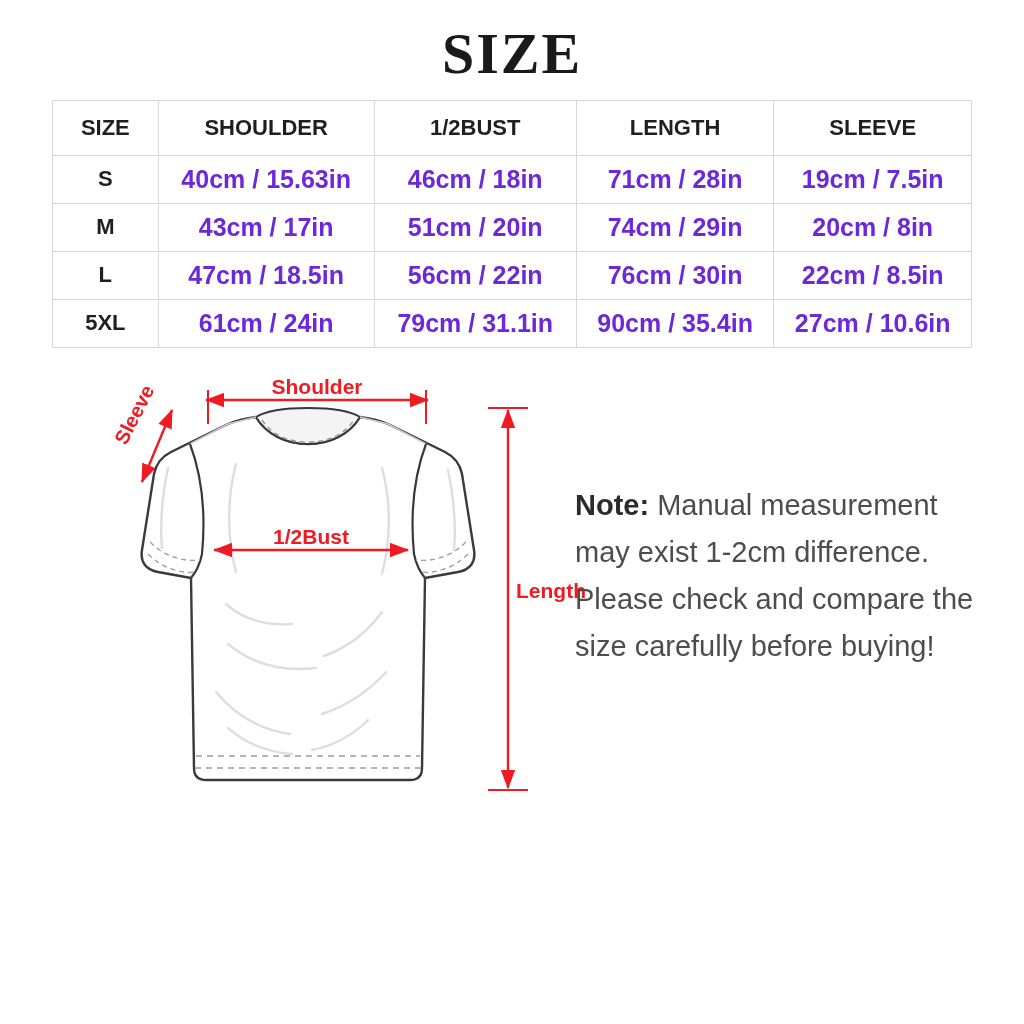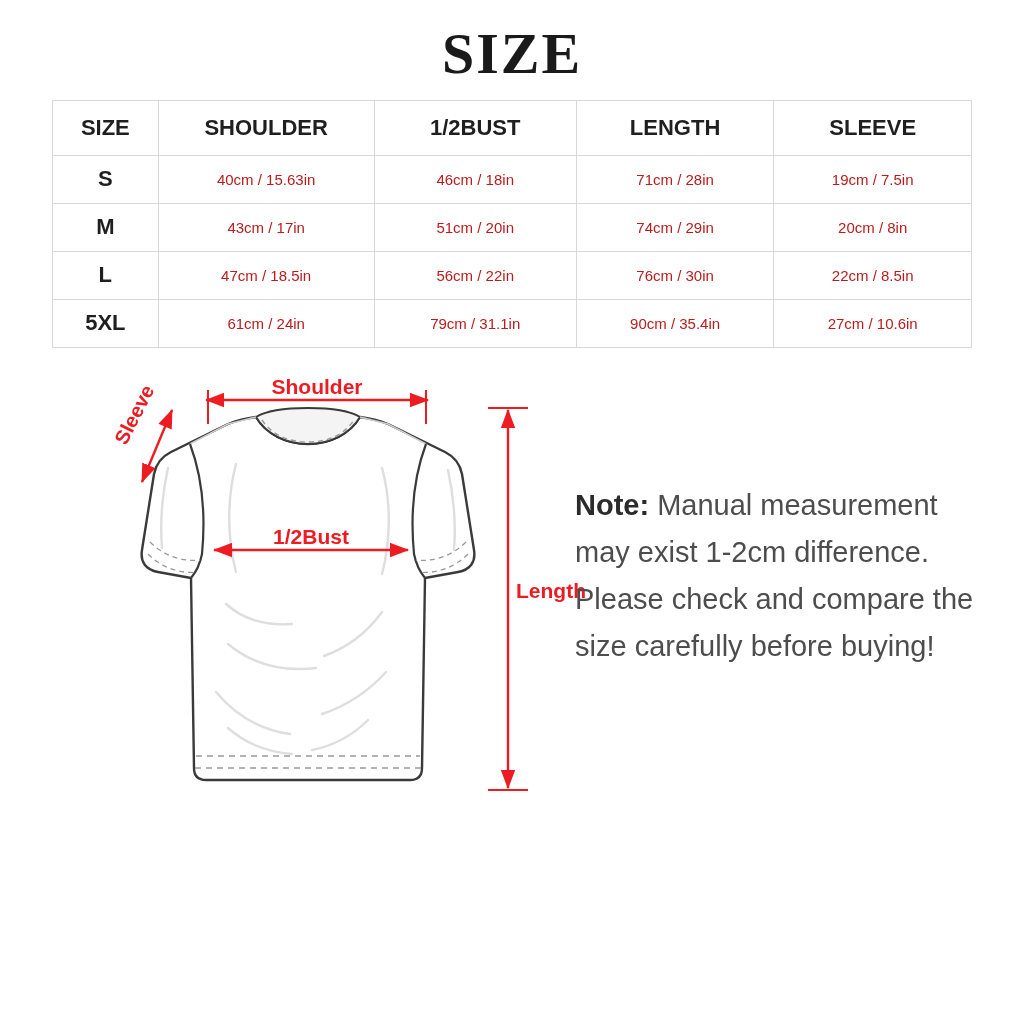--- a/index.html
+++ b/index.html
@@ -36,23 +36,23 @@
   table.size-table {
     width: 100%;
     border-collapse: collapse;
     table-layout: fixed;
   }
   table.size-table td, table.size-table th {
     border: 1px solid #d8d8d8;
     text-align: center;
     height: 45px;
     vertical-align: middle;
-    font-size: 15px;
-    color: #b91c1c;
-    font-weight: normal;
+    font-size: 25px;
+    color: #6d28d9;
+    font-weight: bold;
   }
   table.size-table thead th {
     font-weight: bold;
     color: #1f1f1f;
     font-size: 22px;
     height: 52px;
   }
   table.size-table tbody td.size-col {
     font-weight: bold;
     color: #1f1f1f;

